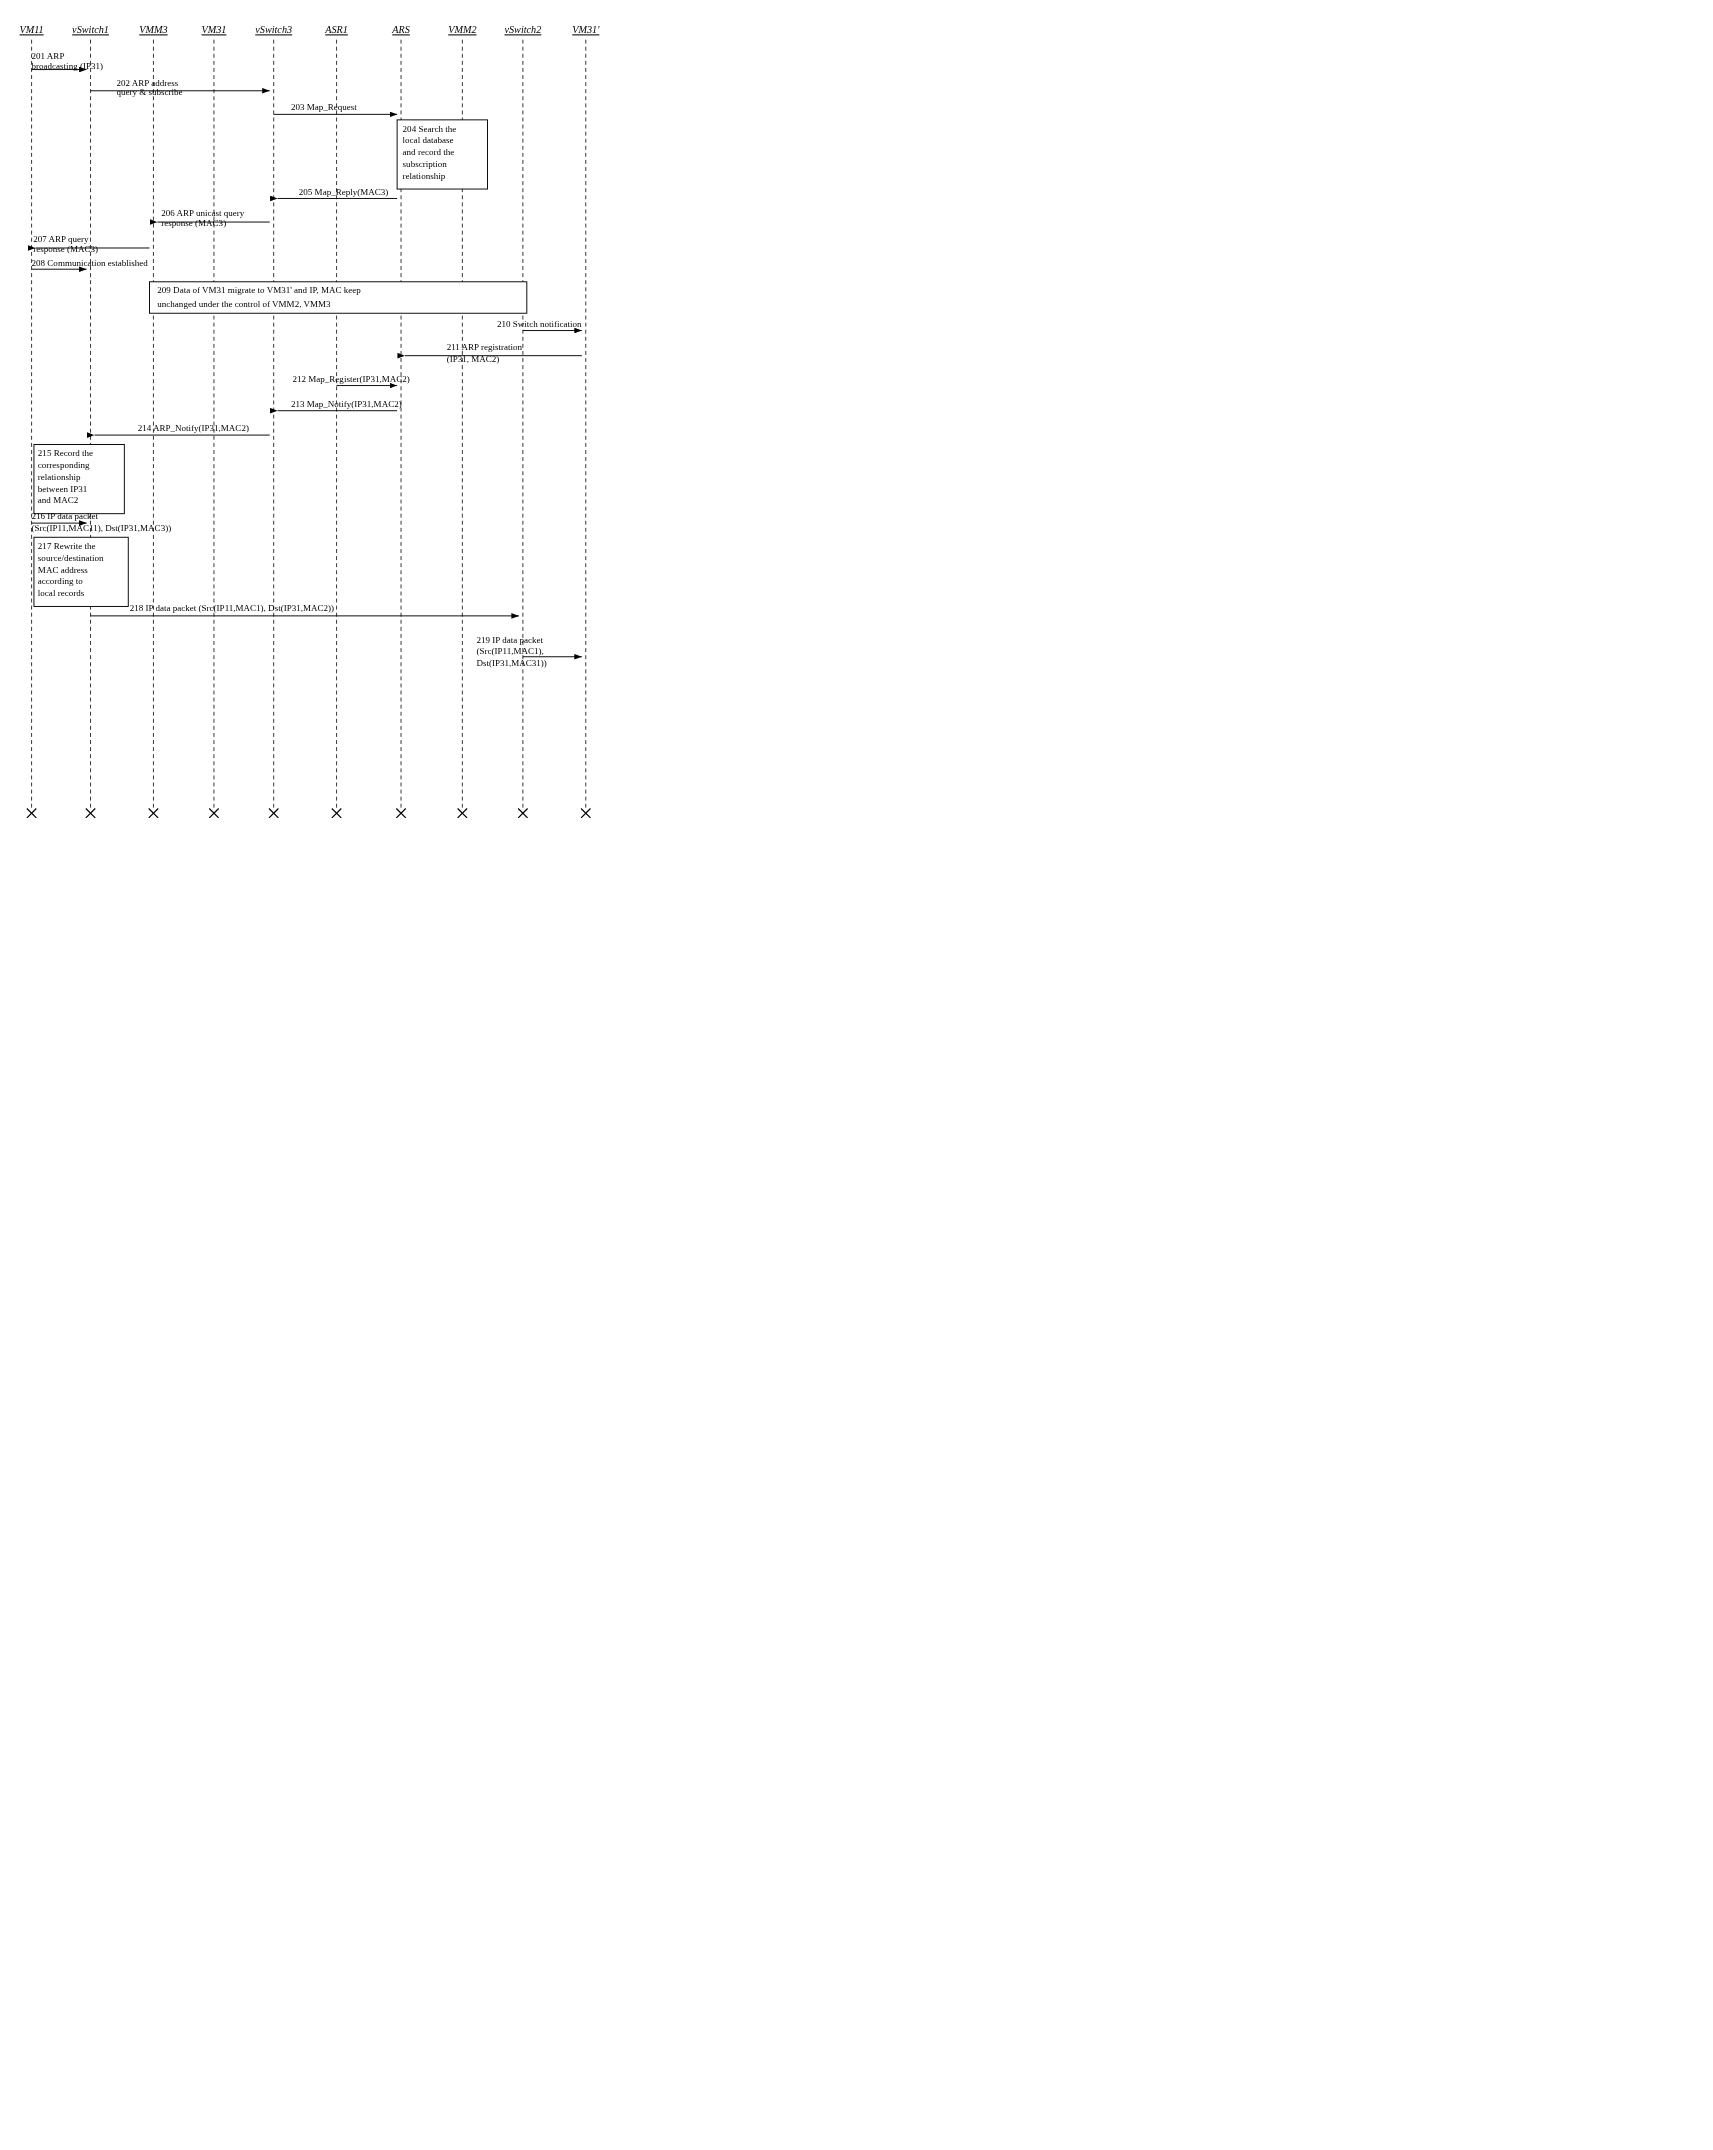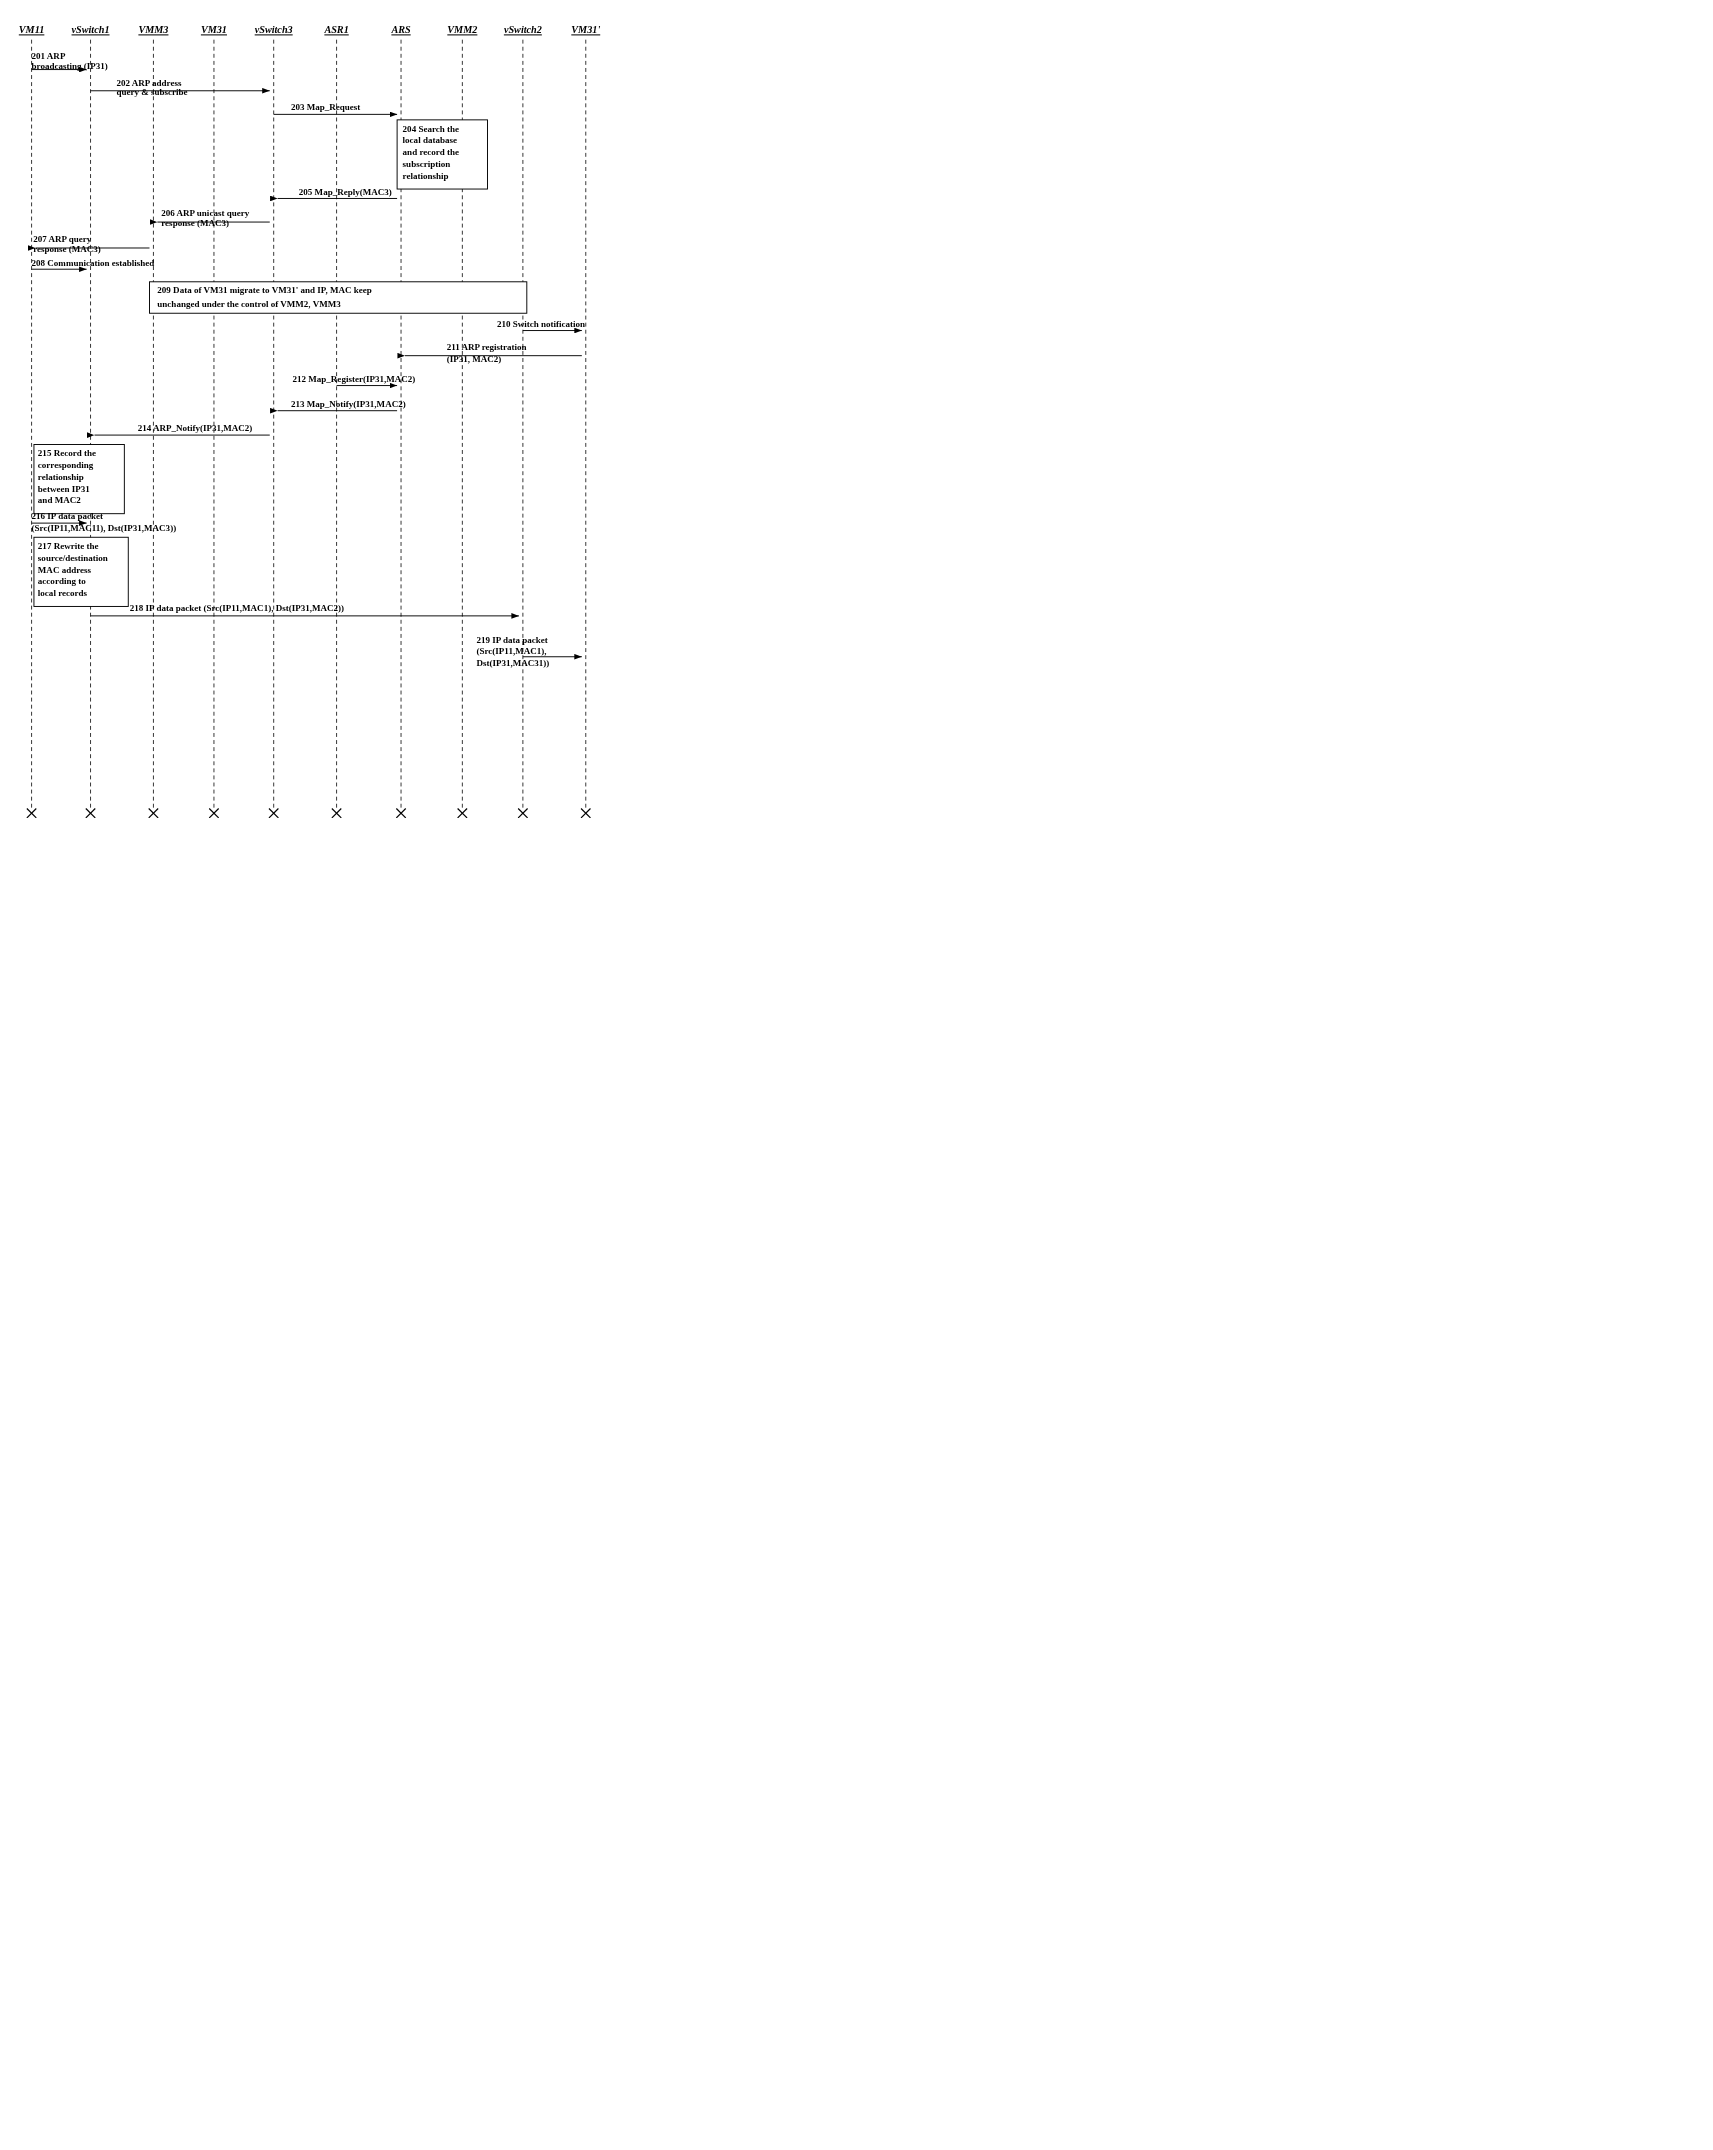--- a/index.html
+++ b/index.html
@@ -8,21 +8,20 @@
       font-family: 'Times New Roman', Times, serif;
       font-size: 10.2px;
       width: 629px;
       min-height: 786px;
       overflow-x: hidden;
     }
     .diagram {
       position: relative;
       width: 629px;
       padding: 15.7px 7.9px 31px 7.9px;
-      font-weight: bold;
     }
     
     svg {
       display: block;
     }
   </style>
 </head>
 <body>
 
 <div class="diagram">

